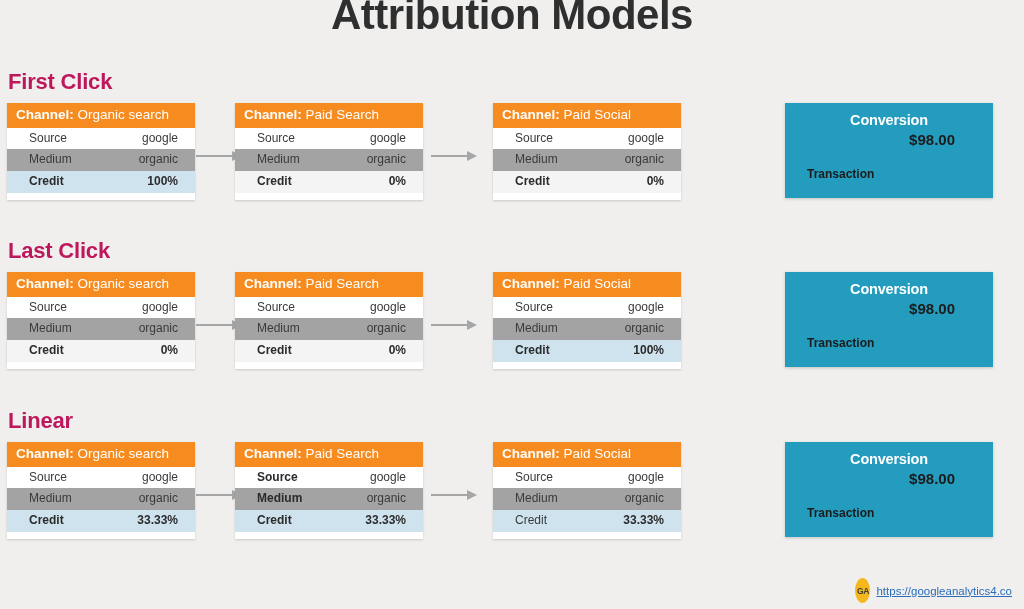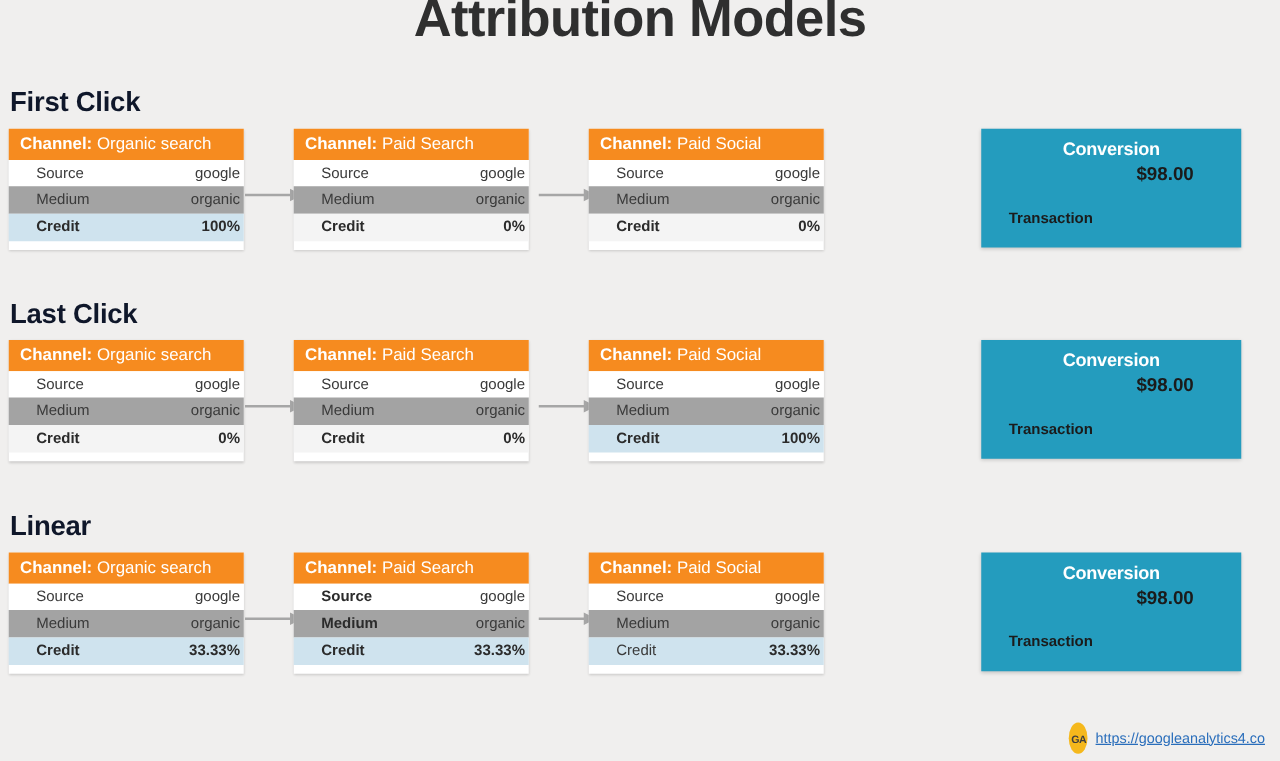--- a/index.html
+++ b/index.html
@@ -34,21 +34,21 @@
     position: absolute;
     left: 0;
     width: 1024px;
   }
   .section-heading {
     position: absolute;
     left: 8px;
     top: 0;
     font-size: 22px;
     font-weight: bold;
-    color: #0f172a;
+    color: #be185d;
     letter-spacing: -0.2px;
   }
   .row {
     position: absolute;
     top: 34px;
     left: 0;
     width: 1024px;
     height: 100px;
   }
 
@@ -56,38 +56,38 @@
   .card {
     position: absolute;
     top: 0;
     width: 188px;
     background: #ffffff;
     box-shadow: 0 1px 2px rgba(0,0,0,0.16);
     padding-bottom: 7px;
   }
   .card.c1 { left: 7px; }
   .card.c2 { left: 235px; }
-  .card.c3 { left: 471px; }
+  .card.c3 { left: 493px; }
 
   .card-header {
     background: #f68b1f;
     color: #ffffff;
     font-size: 13.5px;
     padding: 4px 0 5px 9px;
     line-height: 1.15;
     white-space: nowrap;
   }
   .card-header .lbl { font-weight: bold; }
   .card-header .val { font-weight: normal; }
 
   .card-row {
     display: flex;
     justify-content: space-between;
     font-size: 12px;
-    padding: 4px 3px 4px 22px;
+    padding: 4px 17px 4px 22px;
     line-height: 1.15;
     background: #ffffff;
     color: #3a3a3a;
   }
   .card-row.stripe { background: #a3a3a3; }
   .card-row.credit { background: #f4f4f4; }
   .card-row.credit-hl { background: #cfe3ee; }
   .card-row .k { text-align: left; }
   .card-row .v { }
   .bold { font-weight: bold; color: #2b2b2b; }

